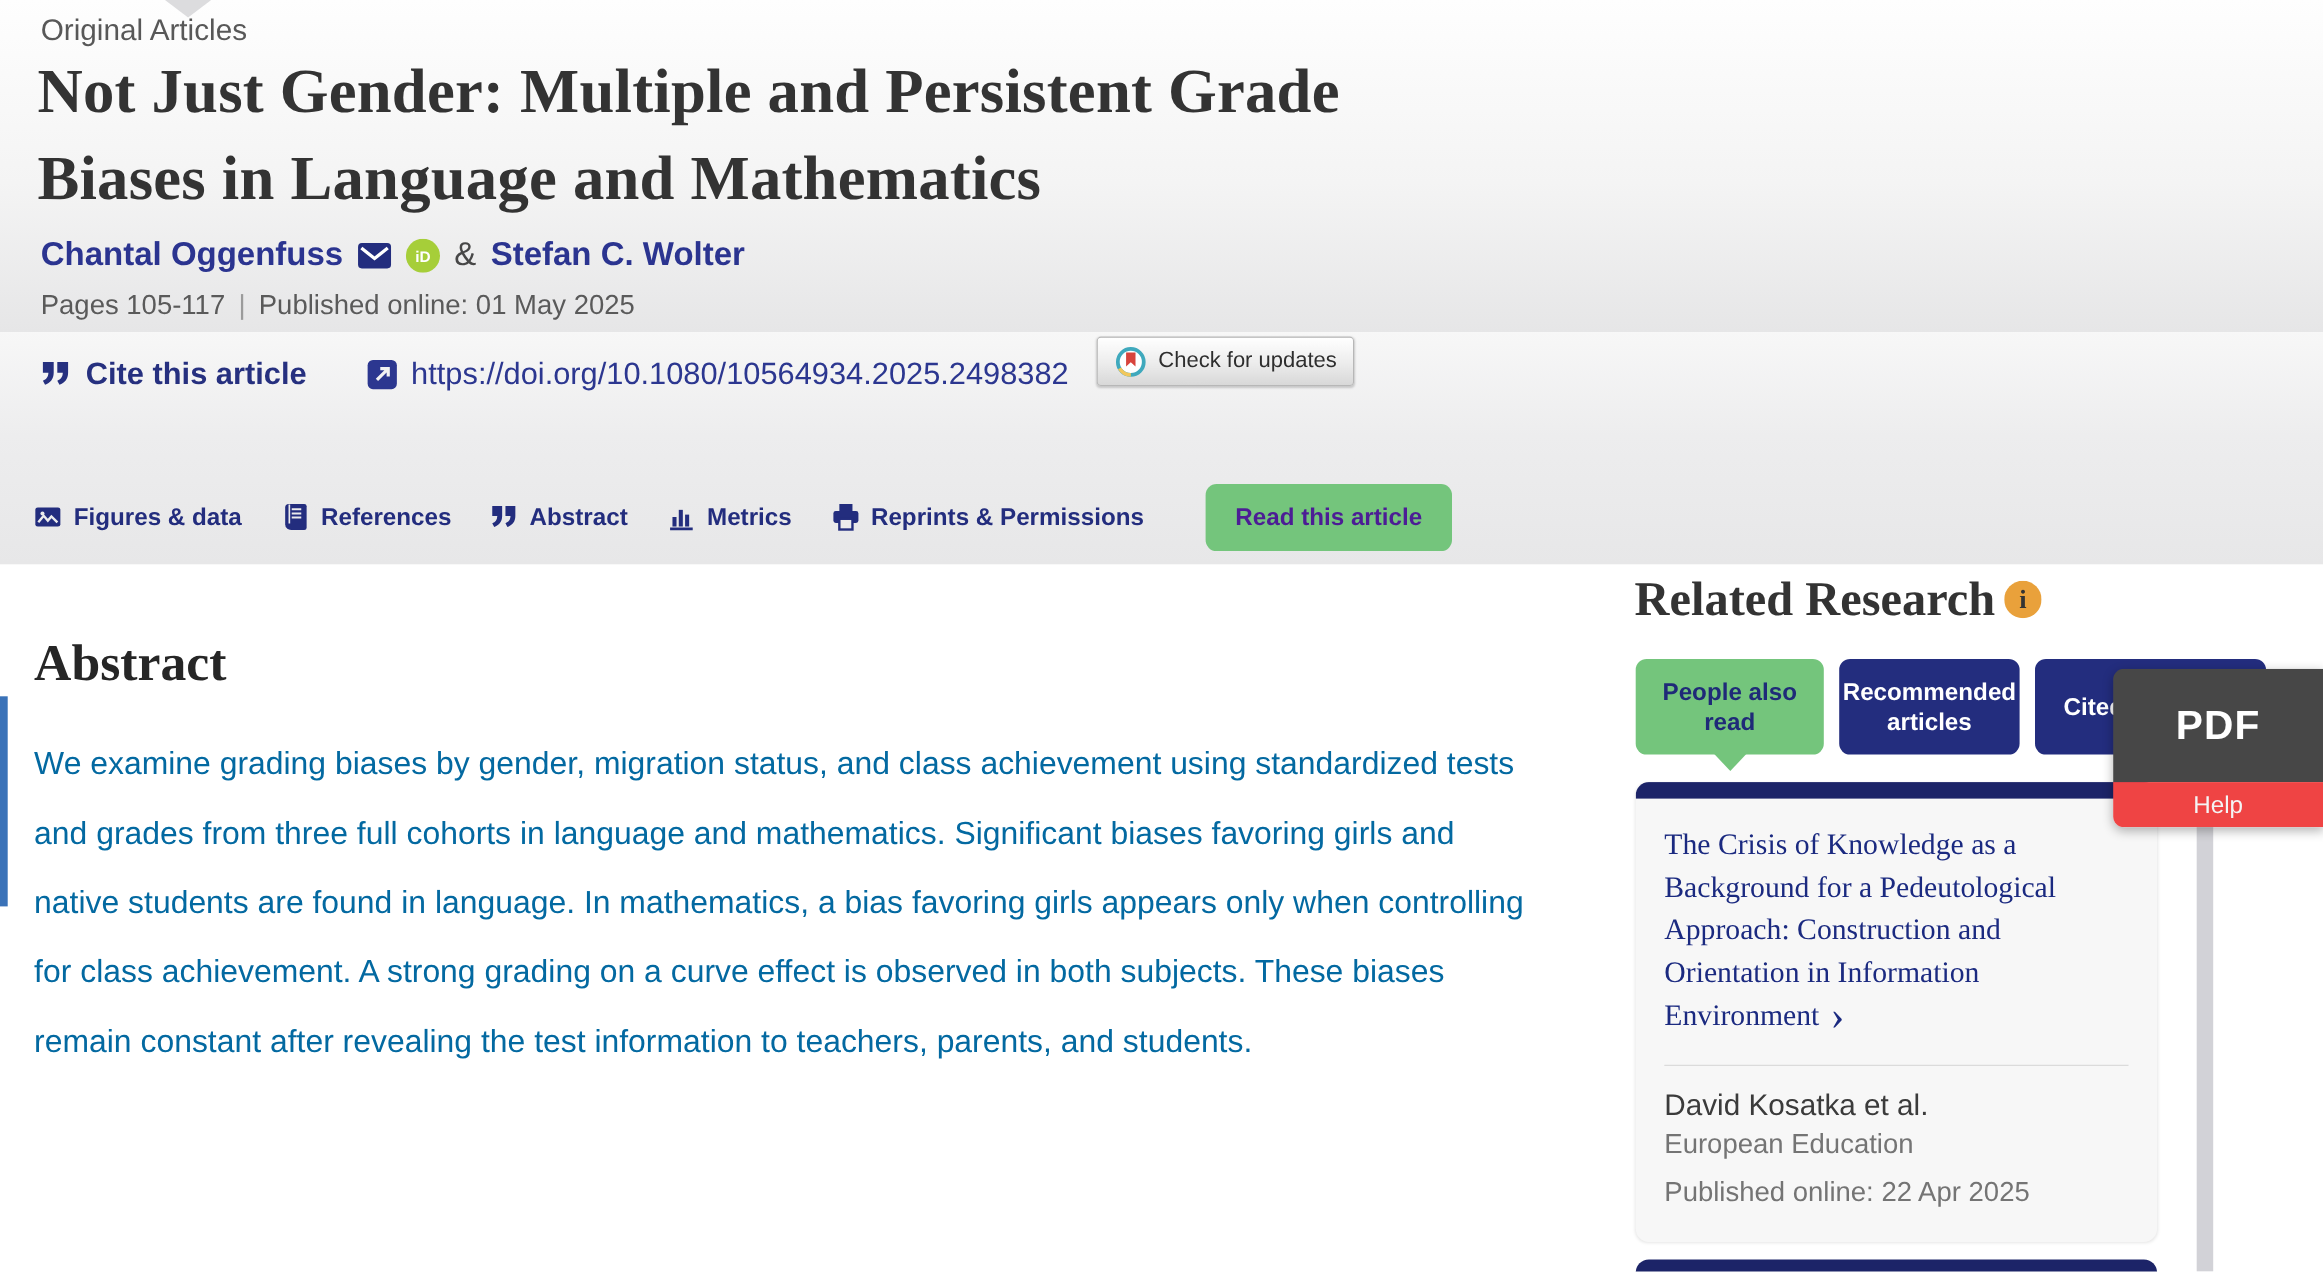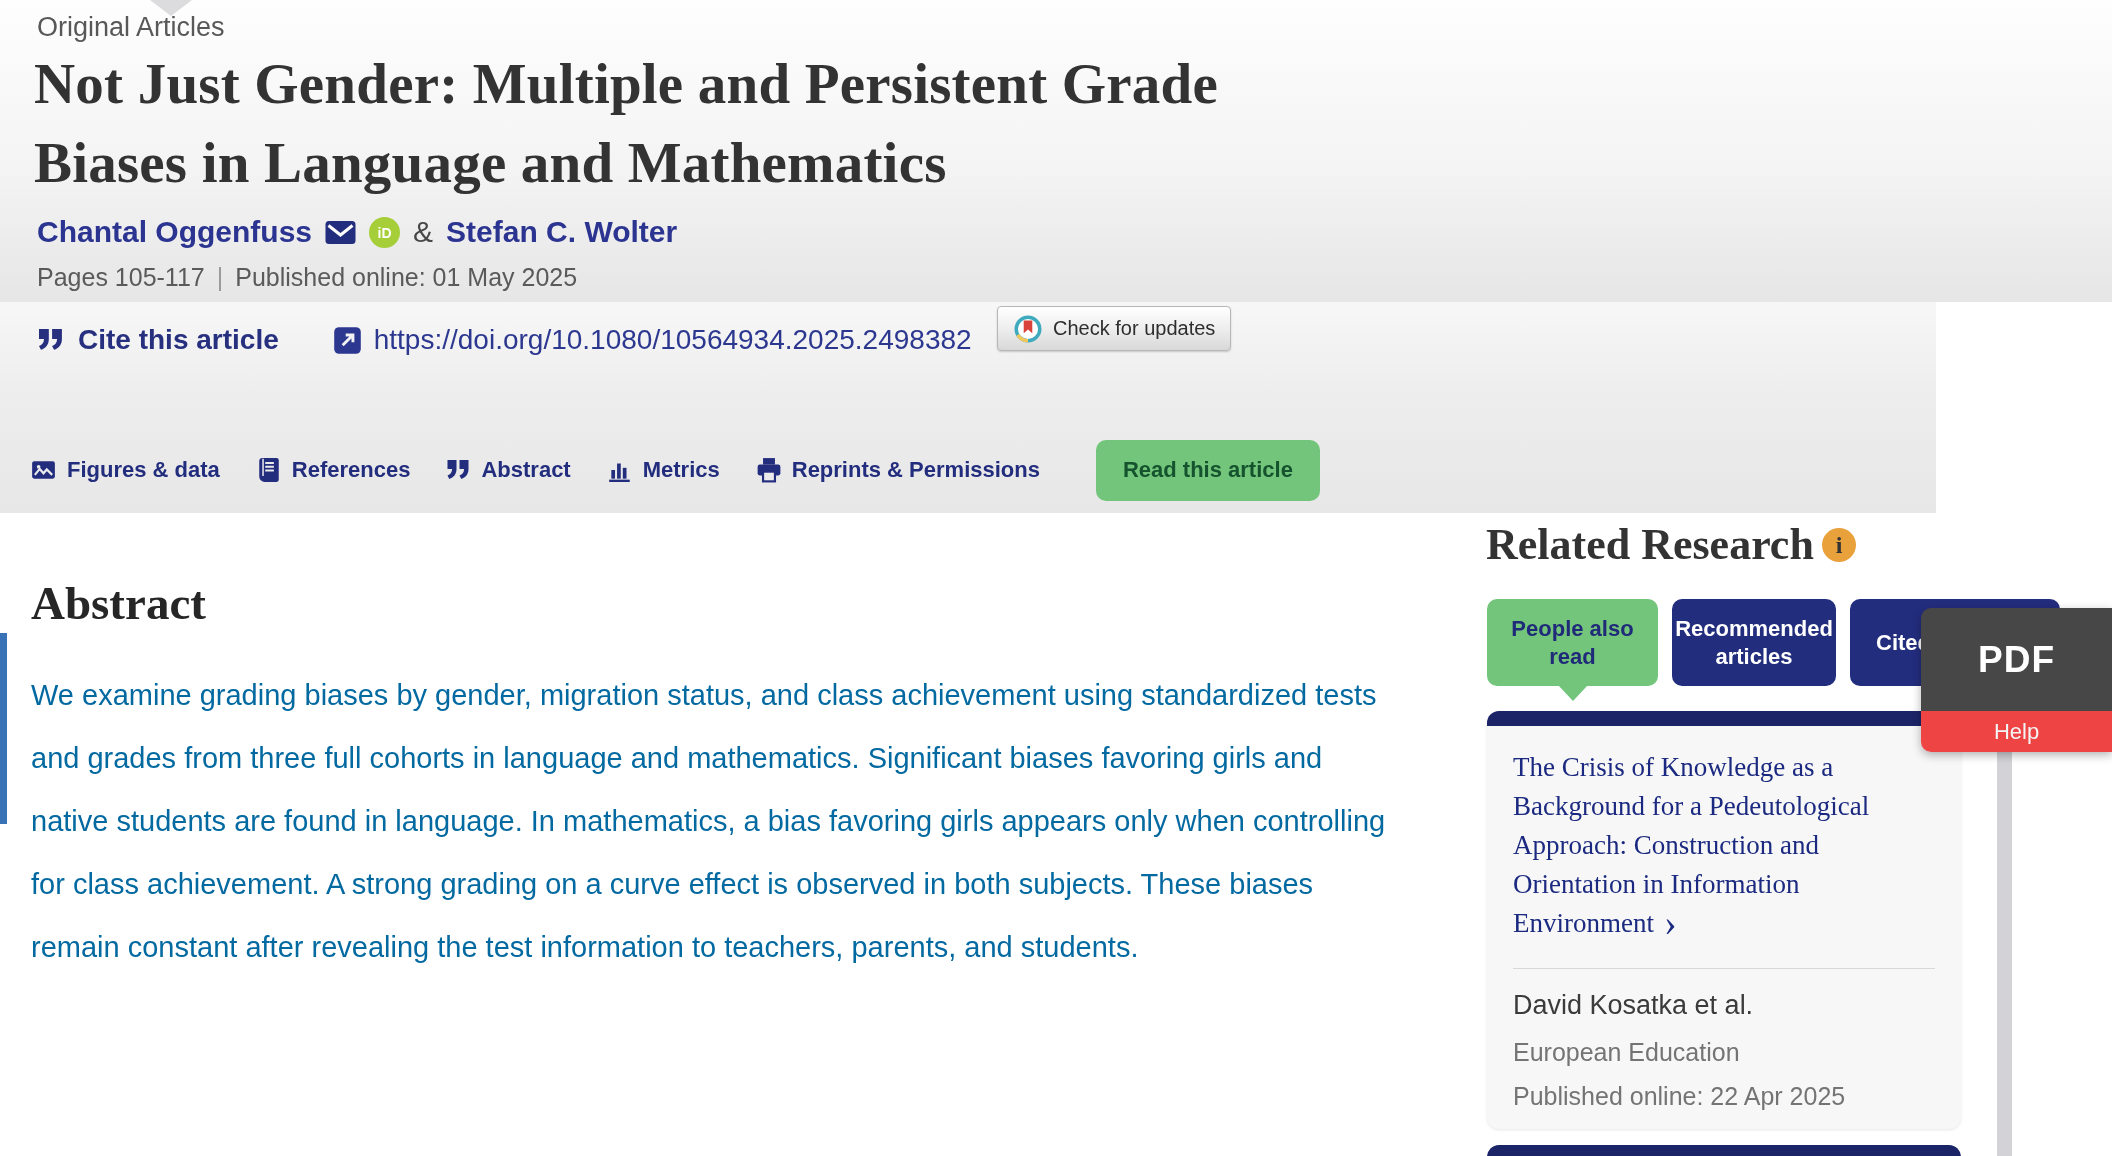--- a/index.html
+++ b/index.html
@@ -36,21 +36,21 @@
   .amp { color:#474747; font-weight:400; }
   .icon-btn { display:inline-flex; align-items:center; cursor:pointer; }
   .meta {
     position:absolute; left:37px; top:263px; display:flex; gap:12px;
     font-size:25px; color:#5a5a5a;
   }
   .meta .sep { color:#9b9b9b; }
 
   
   .actions {
-    position:absolute; left:0; top:302px; width:1936px; height:211px;
+    position:absolute; left:0; top:302px; width:2112px; height:211px;
     background:linear-gradient(180deg,#f7f7f7 0%,#ededee 45%,#e7e7e8 100%);
   }
   .cite-row { position:absolute; left:37px; top:22px; display:flex; align-items:center; }
   .cite-link {
     display:flex; align-items:center; gap:13px; color:#26307f;
     font-size:28px; font-weight:700; text-decoration:none; cursor:pointer;
   }
   .doi-link {
     display:flex; align-items:center; gap:12px; color:#2c3790;
     font-size:28px; font-weight:400; text-decoration:none; cursor:pointer;
@@ -81,21 +81,21 @@
   }
   .tab-active::after {
     content:""; position:absolute; left:50%; bottom:-16px; transform:translateX(-50%);
     border-left:15px solid transparent; border-right:15px solid transparent;
     border-top:17px solid #232d7e;
   }
   .tab .inner-line { stroke:#ebebec; }
   .tab-active .inner-line { stroke:#232d7e; }
   .read-btn {
     margin-left:20px; height:61px; padding:0 27px; border:none; border-radius:10px;
-    background:#74c57c; color:#14532d; font-size:22px; font-weight:700;
+    background:#74c57c; color:#4c1d95; font-size:22px; font-weight:700;
     display:flex; align-items:center; cursor:pointer;
     font-family:"Liberation Sans","DejaVu Sans",sans-serif;
   }
 
   
   .abstract-heading {
     position:absolute; left:31px; top:576px;
     font-size:47px; font-weight:700; color:#262626;
   }
   .accent-bar { position:absolute; left:0; top:633px; width:7px; height:191px; background:#3a72b8; }
@@ -131,21 +131,21 @@
     box-shadow:0 1px 3px rgba(0,0,0,.10);
   }
   .rel-card .bar { height:15px; background:#1c2468; }
   .rel-card .inner { padding:22px 26px 0 26px; }
   .rel-title {
     font-size:27px; line-height:39px; color:#1b2a80; cursor:pointer; text-decoration:none; display:block;
   }
   .rel-title .chev { font-size:38px; line-height:0; position:relative; top:3px; margin-left:10px; font-weight:400; }
   .rel-divider { border:none; border-top:1px solid #d8d8d8; margin:25px 0 0 0; }
   .rel-authors { margin-top:21px; font-size:27px; color:#3b3b3b; }
-  .rel-journal { margin-top:17px; font-size:25px; color:#747474; }
+  .rel-journal { margin-top:5px; font-size:25px; color:#747474; }
   .rel-published { margin-top:15px; font-size:25px; color:#747474; }
   .next-card-bar {
     position:absolute; left:1487px; top:1145px; width:474px; height:22px;
     background:#1c2468; border-radius:12px 12px 0 0;
   }
 
   
   .scroll-strip { position:absolute; left:1997px; top:749px; width:15px; height:407px; background:#d2d2d7; cursor:pointer; }
   .pdf-widget {
     position:absolute; left:1921px; top:608px; width:191px; border-radius:10px 0 0 10px;

